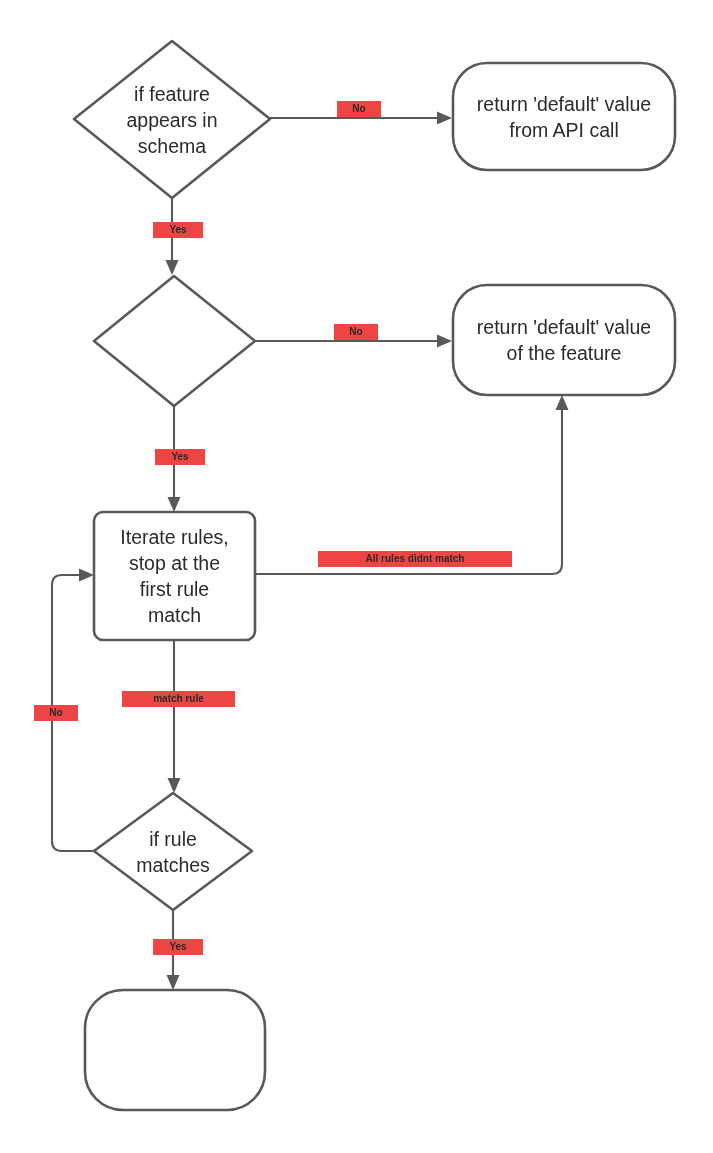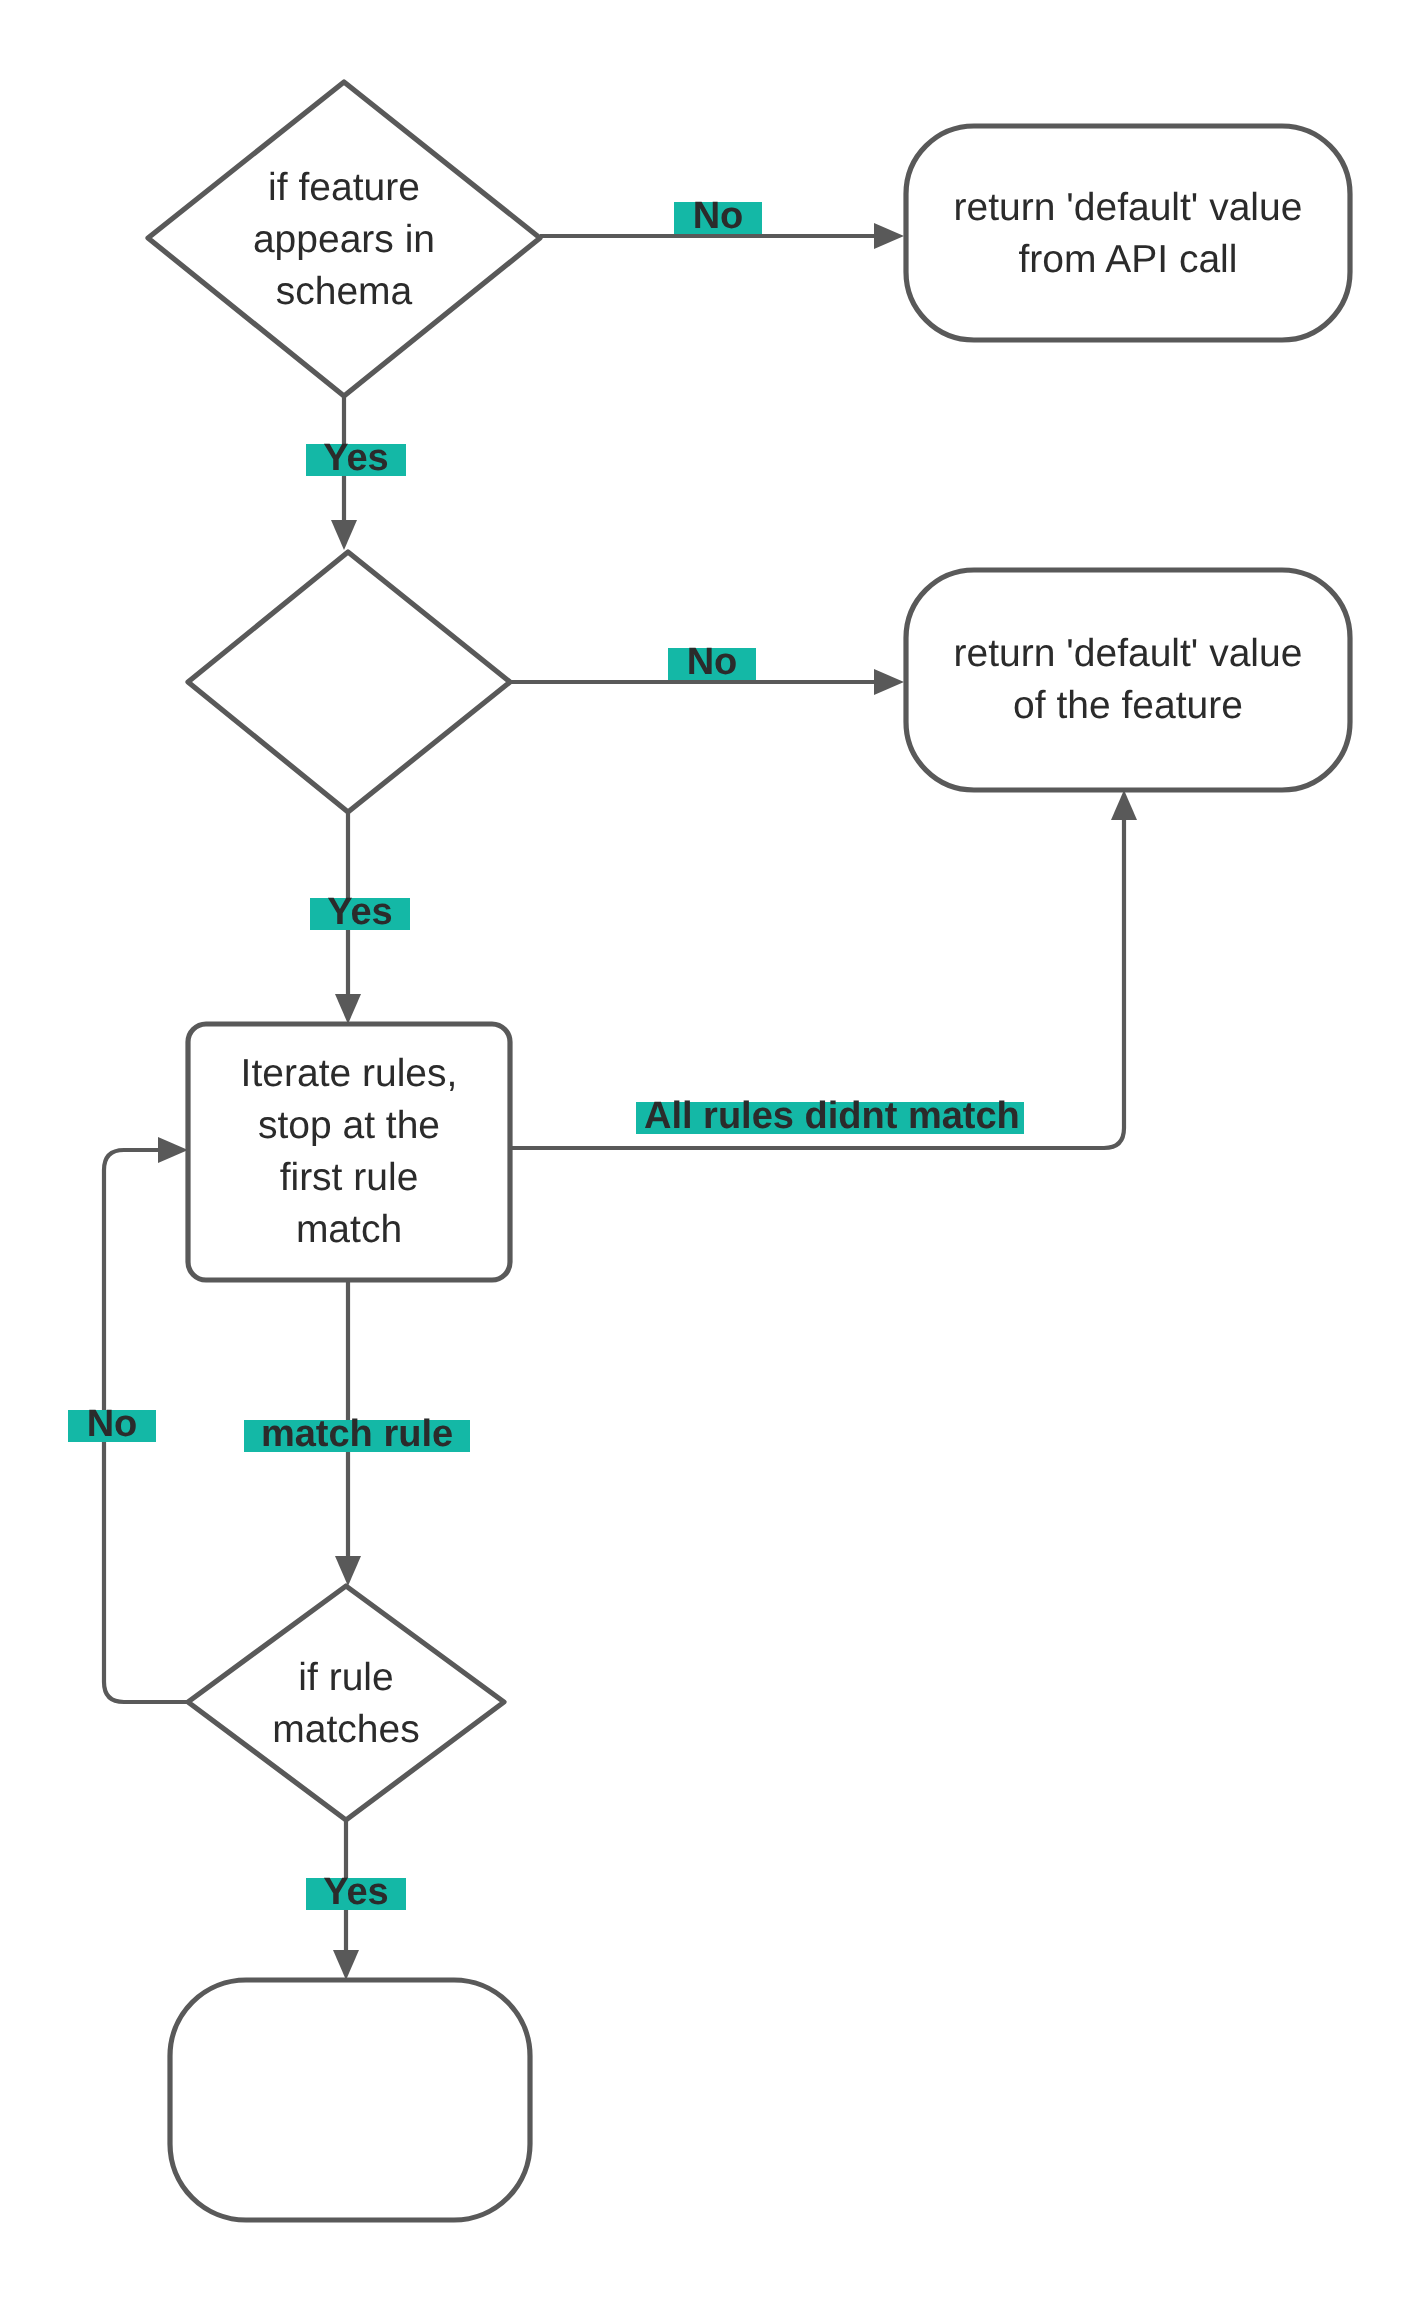--- a/index.html
+++ b/index.html
@@ -54,24 +54,24 @@
     pointer-events: none;
     display: flex;
     align-items: center;
     justify-content: center;
   }
   .node-text > span { display: block; width: 100%; }
   .edge-label {
     position: absolute;
     color: #2b2b2b;
     font-family: "Liberation Sans", sans-serif;
-    font-size: 19px;
+    font-size: 10px;
     font-weight: bold;
     line-height: 16px;
-    background: #14b8a6;
+    background: #ef4444;
     padding: 0 4px;
     white-space: nowrap;
     text-align: center;
   }
 </style>
 </head>
 <body>
 
 <div id="canvas">
 
@@ -166,19 +166,19 @@
   <div class="edge-label" style="left:337px; top:101px; width:36px;">No</div>
 
   <div class="edge-label" style="left:153px; top:222px; width:42px;">Yes</div>
 
   <div class="edge-label" style="left:334px; top:324px; width:36px;">No</div>
 
   <div class="edge-label" style="left:155px; top:449px; width:42px;">Yes</div>
 
   <div class="edge-label" style="left:318px; top:551px; width:186px;text-align:center;">All rules didnt match</div>
 
-  <div class="edge-label" style="left:122px; top:691px; width:105px;margin-top:19px;">match rule</div>
+  <div class="edge-label" style="left:122px; top:691px; width:105px;">match rule</div>
 
   <div class="edge-label" style="left:34px; top:705px; width:36px;">No</div>
 
   <div class="edge-label" style="left:153px; top:939px; width:42px;">Yes</div>
 
 </div>
 
 </body></html>

